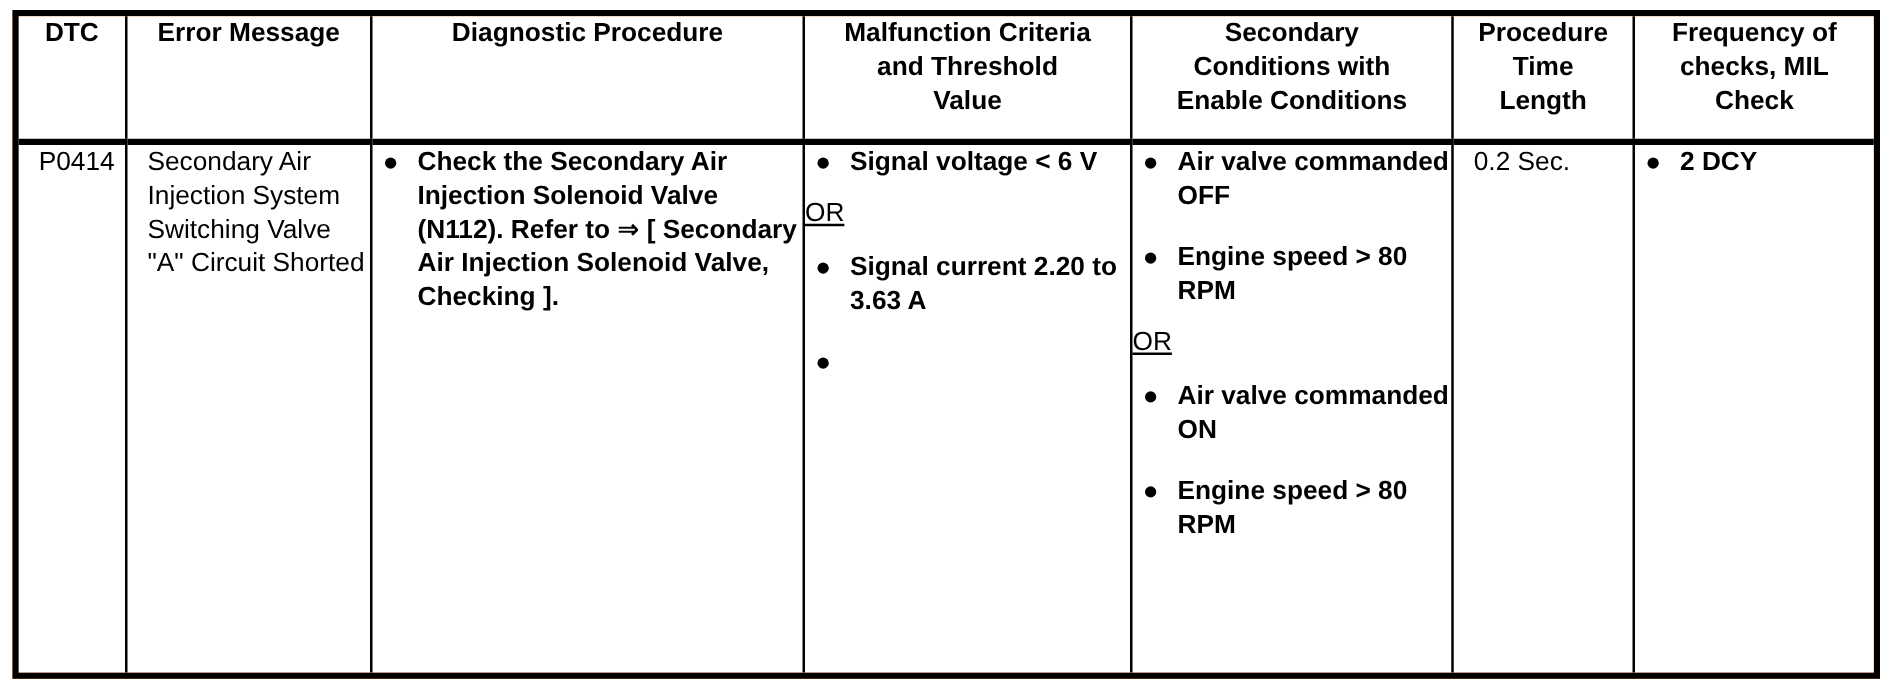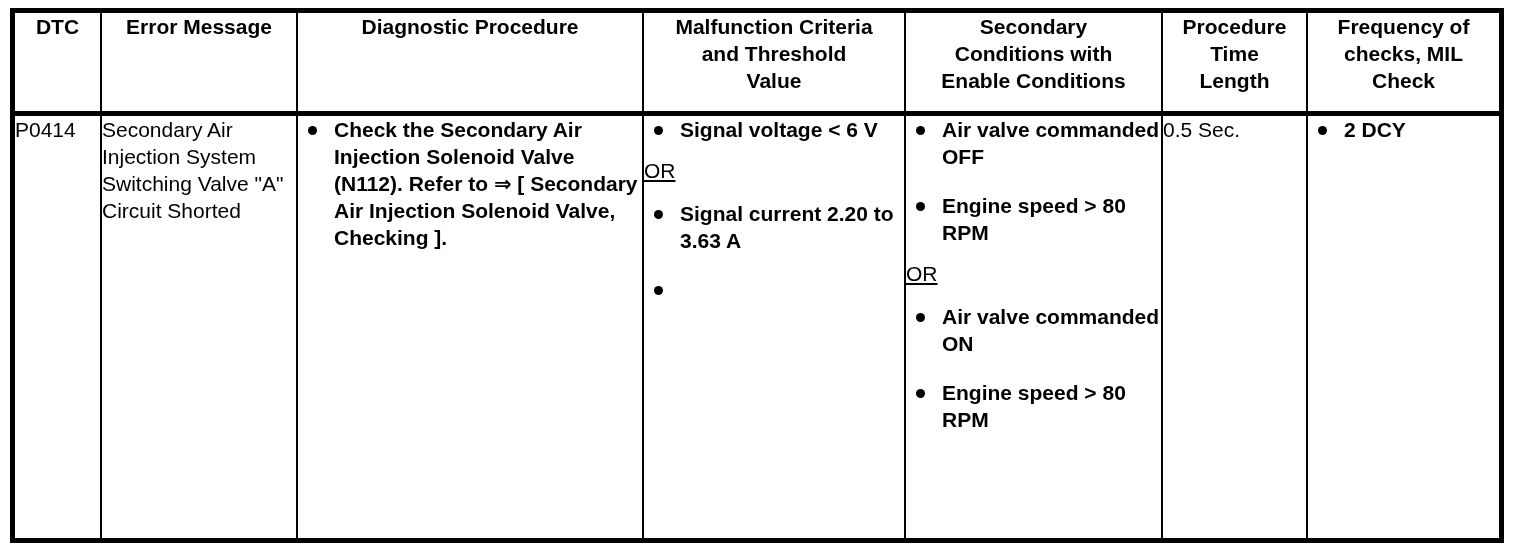--- a/index.html
+++ b/index.html
@@ -66,21 +66,21 @@
     height: 100px;
     padding: 4px 6px;
     box-sizing: border-box;
   }
 
   tbody td {
     line-height: 27px;
     padding: 10px 9px 10px 9px;
     box-sizing: border-box;
   }
-  .plain-text   { display: block; }
+  .plain-text   { display: block; padding-left: 16px; }
 
   ul.bullets {
     list-style: none;
     margin: 0;
     padding: 0;
   }
   ul.bullets li {
     position: relative;
     padding-left: 36px;
     margin: 0 0 22px 0;
@@ -214,21 +214,21 @@
               <span>Air valve commanded ON</span>
             </li>
             <li>
               <span class="dot"></span>
               <span>Engine speed &gt; 80 RPM</span>
             </li>
           </ul>
         </td>
 
         <td class="v-mid">
-          <span class="plain-text">0.5 Sec.</span>
+          <span class="plain-text">0.2 Sec.</span>
         </td>
 
         <td class="v-mid">
           <ul class="bullets">
             <li>
               <span class="dot"></span>
               <span>2 DCY</span>
             </li>
           </ul>
         </td>

